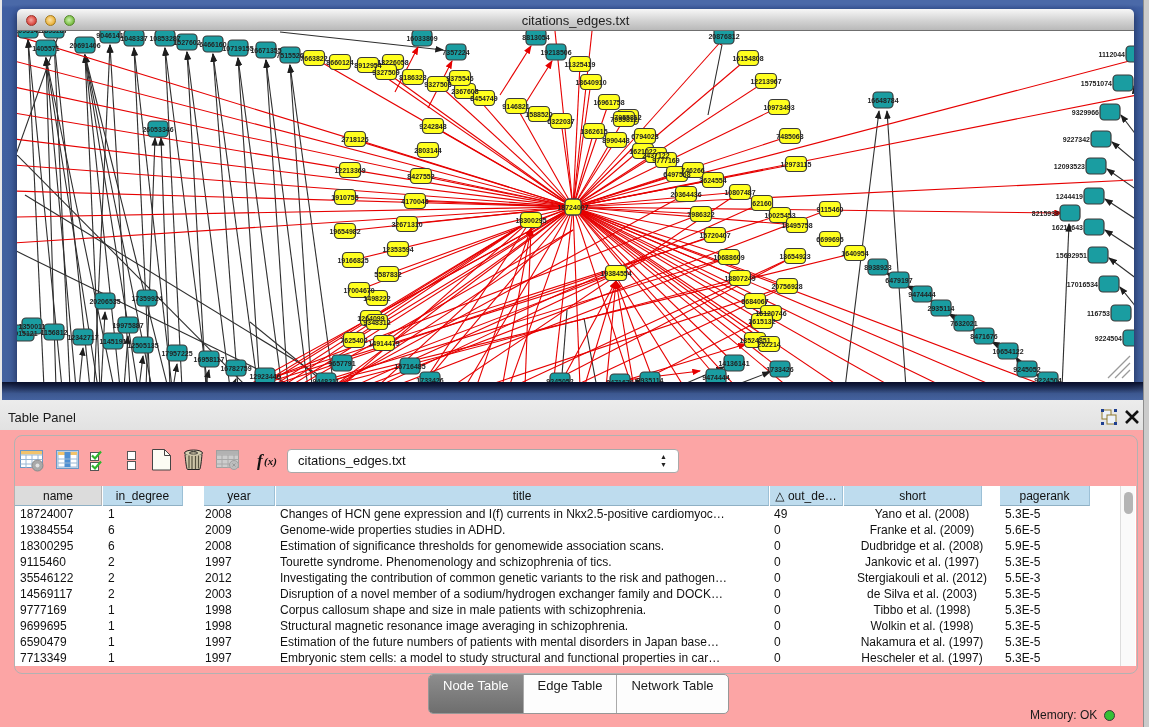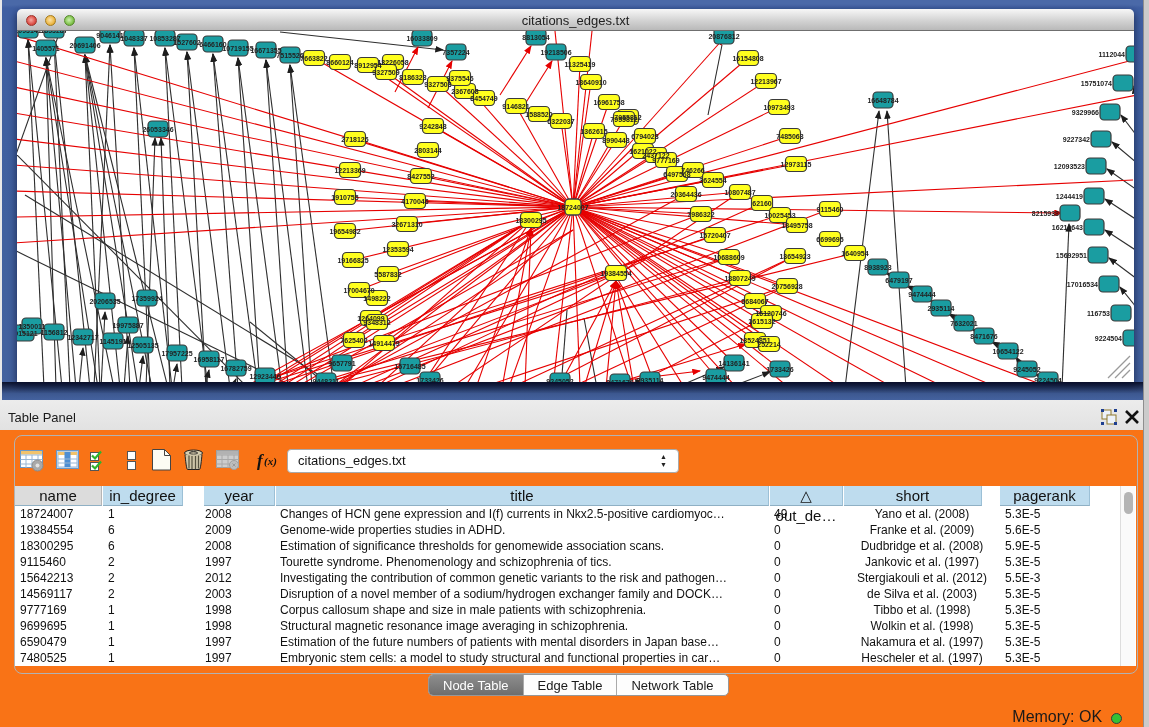--- a/index.html
+++ b/index.html
@@ -3,43 +3,43 @@
 * {margin:0;padding:0;box-sizing:border-box}
 html,body {width:1149px;height:727px;overflow:hidden;font-family:"Liberation Sans",sans-serif;background:#e9e9e9}
 #desk {position:absolute;left:2px;top:0;width:1141px;height:400px;background:linear-gradient(#4a69a8 0%,#4a69a8 1.2%,#3f5fa2 2%,#41619f 60%,#44629f 100%)}
 #win {position:absolute;left:15px;top:9px;width:1117px;height:373px;border-radius:5px 5px 0 0;
  box-shadow:-2px 3px 7px rgba(10,16,45,.38),2px 3px 7px rgba(10,16,45,.38)}
 #wshadow {position:absolute;left:0;top:382px;width:100%;height:18px;background:linear-gradient(rgba(8,13,38,.95),rgba(45,65,110,.3) 65%,rgba(70,95,150,.05))}
 #tbar {position:absolute;left:0;top:0;width:100%;height:22px;border-radius:5px 5px 0 0;
  background:linear-gradient(#f7f7f7,#d3d3d3 55%,#b9b9b9);border-bottom:1px solid #6f6f6f}
 #tbar .tl {position:absolute;top:5.5px;width:11px;height:11px;border-radius:50%}
 #title {position:absolute;width:100%;text-align:center;top:4px;font-size:13px;color:#222}
-#panel {position:absolute;left:0;top:400px;width:1143px;height:327px;background:#f97316}
+#panel {position:absolute;left:0;top:400px;width:1143px;height:327px;background:#fca5a5}
 #ptitle {position:absolute;left:0;top:0;width:100%;height:30px;background:linear-gradient(#ececec,#e2e2e2)}
 #ptitle span {position:absolute;left:8px;top:10px;font-size:13px;color:#1a1a1a}
 #well {position:absolute;left:14px;top:35px;width:1124px;height:239px;border:1px solid #b2b2b2;border-radius:8px}
 #toolbar {position:absolute;left:14px;top:48px;height:26px}
 #combo {position:absolute;left:287px;top:49px;width:392px;height:24px;background:#fff;border:1px solid #a9a9a9;border-radius:4px;font-size:13px;color:#111;line-height:22px;padding-left:10px}
 #combo .arr {position:absolute;right:11px;top:3px;font-size:7px;color:#222;line-height:8px}
 #table {position:absolute;left:15px;top:86px;width:1121px;height:180px;background:#fff;overflow:hidden}
-#thead {position:absolute;left:0;top:0;width:100%;height:20px;font-size:15px;color:#111}
+#thead {position:absolute;left:0;top:0;width:100%;height:20px;font-size:12px;color:#111}
 #thead .h {position:absolute;top:0;height:20px;background:#bedcee;border-right:1px solid #9cc0d6;border-bottom:1px solid #8fb0c4;text-align:center;line-height:20px}
 #tbody {position:absolute;left:0;top:20px;width:100%;font-size:12px;color:#111}
 .tr {position:relative;height:16px;line-height:16px;white-space:nowrap}
 .c {position:absolute;top:0;height:16px;overflow:hidden}
 .c0 {left:5px;width:82px} .c1 {left:93px;width:96px} .c2 {left:190px;width:70px}
 .c3 {left:265px;width:488px} .c4 {left:759px;width:70px} .c5 {left:829px;width:156px;text-align:center}
 .c6 {left:990px;width:95px}
 #vscroll {position:absolute;right:1px;top:0;width:15px;height:180px;background:#fafafa;border-left:1px solid #ddd}
 #vthumb {position:absolute;left:3px;top:6px;width:9px;height:22px;background:#b5b5b5;border-radius:5px}
-#tabs {position:absolute;left:428px;top:274px;height:22px;display:flex;font-size:13px;border:1px solid #979797;border-radius:5px;overflow:hidden;background:#fdfdfd}
+#tabs {position:absolute;left:428px;top:274px;height:40px;display:flex;font-size:13px;border:1px solid #979797;border-radius:5px;overflow:hidden;background:#fdfdfd}
 #tabs div {padding:0 14px;line-height:22px;color:#1a1a1a;border-right:1px solid #aaa}
 #tabs div.sel {background:linear-gradient(#8d8d8d,#6e6e6e);color:#fff}
 #tabs div:last-child {border-right:none}
-#status {position:absolute;right:21px;top:308px;font-size:16px;color:#1a1a1a}
+#status {position:absolute;right:28px;top:308px;font-size:12px;color:#1a1a1a}
 #rstrip {position:absolute;left:1143px;top:0;width:6px;height:727px;background:#cbcbcb;border-left:1px solid #8e8e8e}
 </style></head><body>
 <div id="desk">
  <div id="wshadow"></div>
  <div id="win">
   <div id="tbar">
    <div id="title">citations_edges.txt</div>
    <div class="tl" style="left:8.5px;background:radial-gradient(circle at 4px 4px,#f6a9a2,#dd5048 60%,#b13c33);border:.5px solid #9f332a"></div>
    <div class="tl" style="left:27.5px;background:radial-gradient(circle at 4px 4px,#fbe2a9,#edb847 60%,#c9941f);border:.5px solid #a67b1d"></div>
    <div class="tl" style="left:46.5px;background:radial-gradient(circle at 4px 4px,#cdf0b0,#82c44e 60%,#5a9a2e);border:.5px solid #57882c"></div>
@@ -643,21 +643,21 @@
         <div class="tr">
 <div class="c c0">9115460</div>
           <div class="c c1">2</div>
           <div class="c c2">1997</div>
 <div class="c c3">Tourette syndrome. Phenomenology and schizophrenia of tics.</div>
           <div class="c c4">0</div>
           <div class="c c5">Jankovic et al. (1997)</div>
 <div class="c c6">5.3E-5</div>
         </div>
         <div class="tr">
-<div class="c c0">15642213</div>
+<div class="c c0">35546122</div>
           <div class="c c1">2</div>
           <div class="c c2">2012</div>
 <div class="c c3">Investigating the contribution of common genetic variants to the risk and pathogen…</div>
           <div class="c c4">0</div>
           <div class="c c5">Stergiakouli et al. (2012)</div>
 <div class="c c6">5.5E-3</div>
         </div>
         <div class="tr">
 <div class="c c0">14569117</div>
           <div class="c c1">2</div>
@@ -688,21 +688,21 @@
         <div class="tr">
 <div class="c c0">6590479</div>
           <div class="c c1">1</div>
           <div class="c c2">1997</div>
 <div class="c c3">Estimation of the future numbers of patients with mental disorders in Japan base…</div>
           <div class="c c4">0</div>
           <div class="c c5">Nakamura et al. (1997)</div>
 <div class="c c6">5.3E-5</div>
         </div>
         <div class="tr">
-<div class="c c0">7480525</div>
+<div class="c c0">7713349</div>
           <div class="c c1">1</div>
           <div class="c c2">1997</div>
 <div class="c c3">Embryonic stem cells: a model to study structural and functional properties in car…</div>
           <div class="c c4">0</div>
           <div class="c c5">Hescheler et al. (1997)</div>
 <div class="c c6">5.3E-5</div>
         </div>
       </div>
   <div id="vscroll">
         <div id="vthumb"></div>

